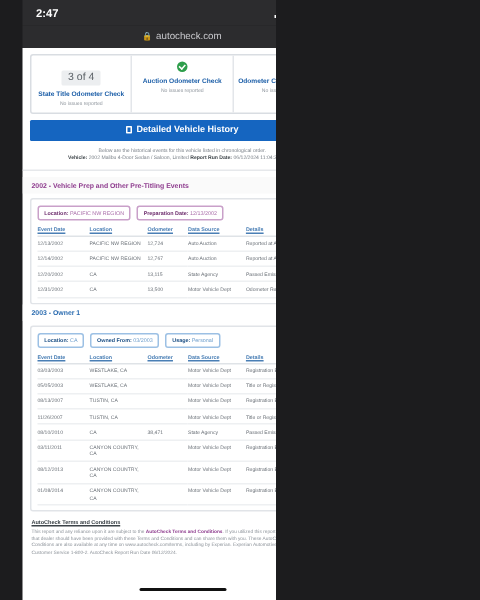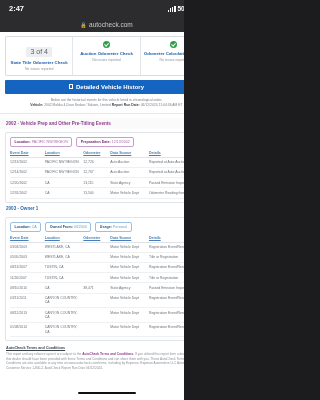--- a/index.html
+++ b/index.html
@@ -2,21 +2,21 @@
 <html><head>
 <meta charset="utf-8">
 <style>
   * { box-sizing: border-box; margin: 0; padding: 0; }
   html, body {
     width: 184px; height: 400px;
     font-family: "Liberation Sans", sans-serif;
     background: #1c1c1e;
     overflow: hidden;
   }
-  .phone { width: 213px; height: 400px; position: relative; background: #1c1c1e; }
+  .phone { width: 213px; height: 400px; position: relative; background: #1c1c1e; margin-left: 15px; }
 
   
   .statusbar {
     height: 17px; background: #2c2c2e; color: #fff;
     display: flex; align-items: center; justify-content: space-between;
     padding: 0 9px; font-size: 7.5px; font-weight: bold;
   }
   .sb-right { display: flex; align-items: center; gap: 2px; }
   .bars { display: flex; align-items: flex-end; gap: 0.8px; height: 6px; }
   .bars i { width: 1.3px; background: #fff; display: block; }

